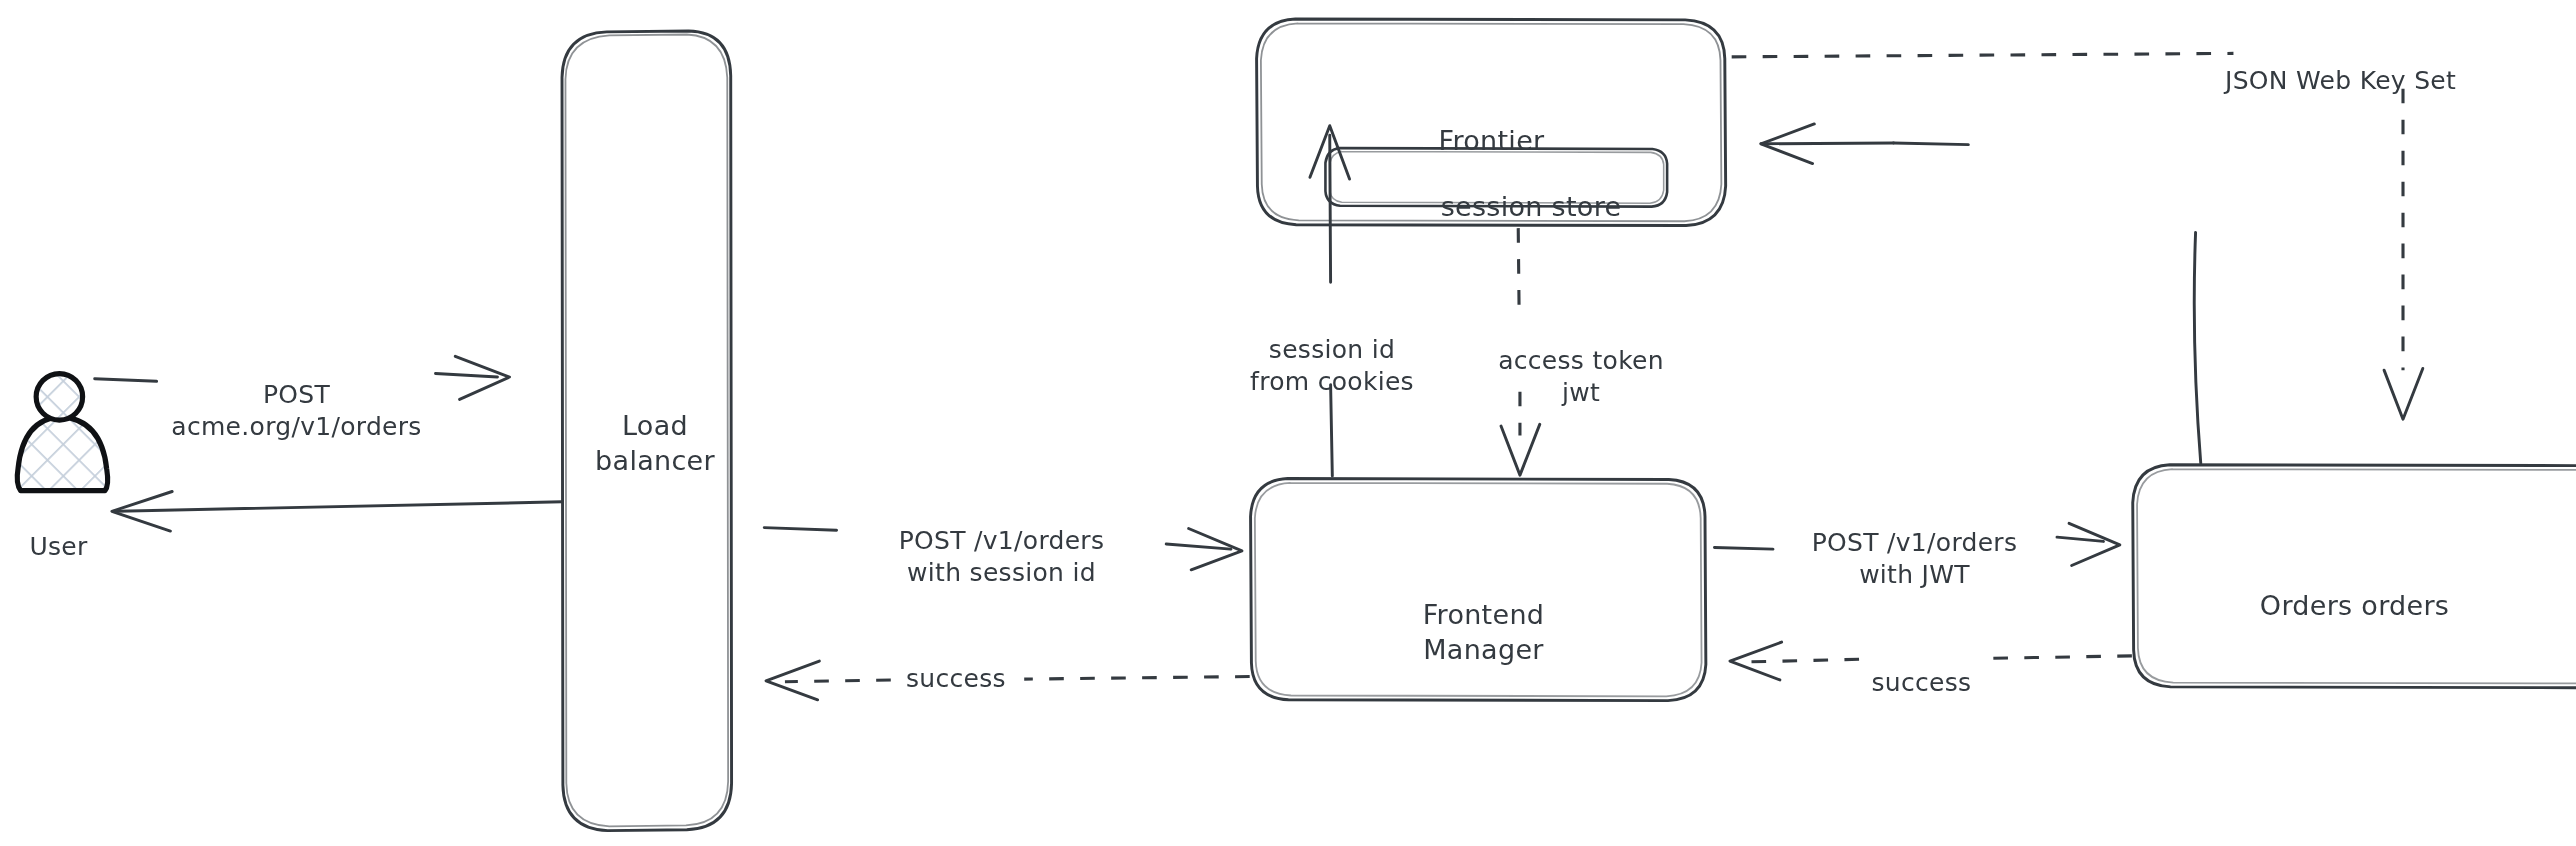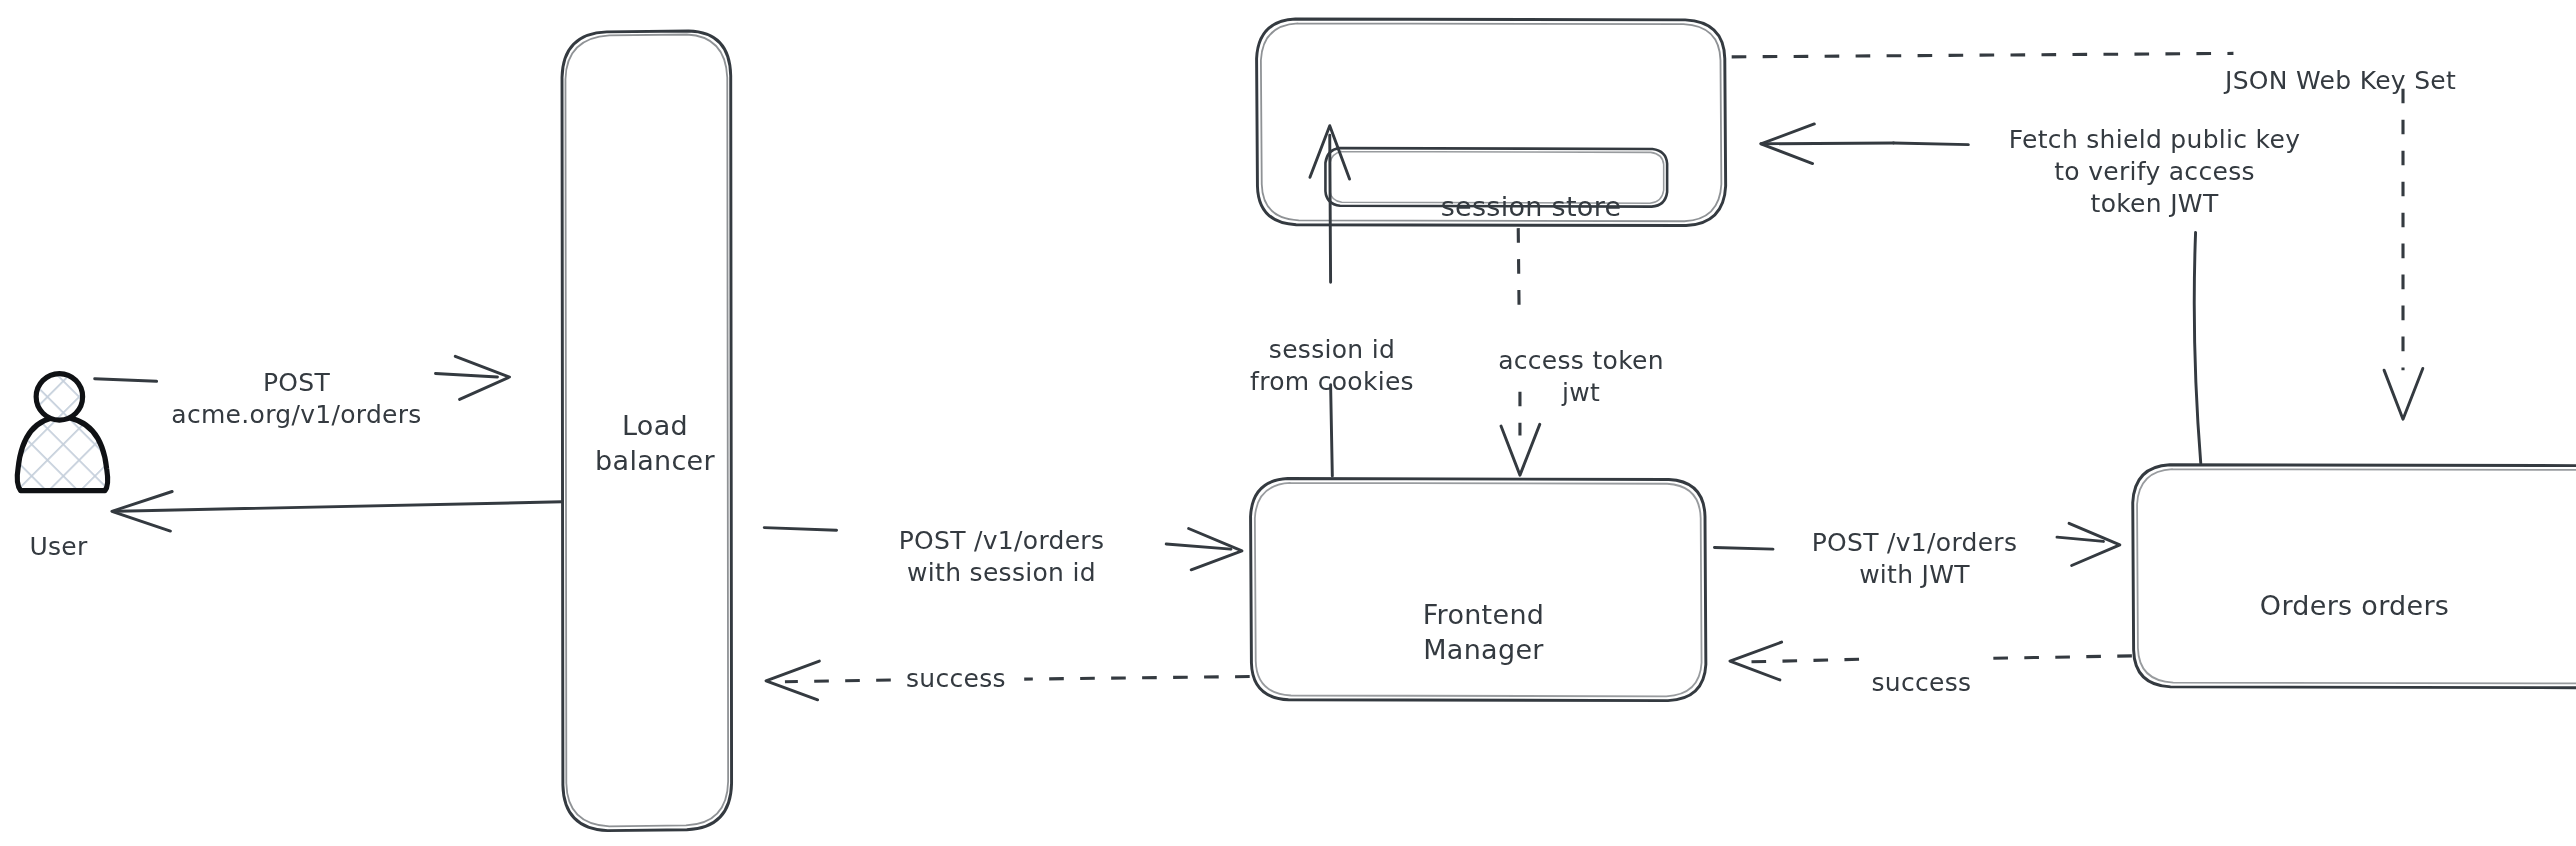--- a/index.html
+++ b/index.html
@@ -195,49 +195,47 @@
     <g>
       <path class="edge-dashed" d="M 2012 66 L 2595 62"></path>
       <path class="edge-dashed" d="M 2792 103 L 2792 430"></path>
       <path class="arrow-head" d="M 2770 430 L 2792 487 L 2815 428"></path>
     </g>
   </svg>
 
   <div class="lbl node-label" style="left:562px; top:381px; width:170px;padding-left:8px;">Load
 balancer</div>
 
+  <div class="lbl node-label" style="left:1257px; top:96px; width:469px;">Frontier</div>
 
   <div class="lbl node-label" style="left:1325px; top:162px; width:412px;">session store</div>
 
   <div class="lbl node-label" style="left:1251px; top:570px; width:465px;">Frontend
 Manager</div>
 
   <div class="lbl node-label" style="left:2133px; top:561px; width:443px;">Orders orders</div>
 
   <div class="lbl actor-label" style="left:0px; top:503px; width:117px;">User</div>
 
-  <div class="lbl edge-label" style="left:153px; top:339px; width:287px;">POST
+  <div class="lbl edge-label" style="left:153px; top:351px; width:287px;">POST
 acme.org/v1/orders</div>
 
   <div class="lbl edge-label" style="left:833px; top:497px; width:337px;">POST /v1/orders
 with session id</div>
 
   <div class="lbl edge-label" style="left:886px; top:635px; width:140px;">success</div>
 
   <div class="lbl edge-label" style="left:1208px; top:306px; width:248px;">session id
 from cookies</div>
 
   <div class="lbl edge-label" style="left:1465px; top:317px; width:232px;">access token
 jwt</div>
 
   <div class="lbl edge-label" style="left:1769px; top:499px; width:291px;">POST /v1/orders
 with JWT</div>
 
   <div class="lbl edge-label" style="left:1855px; top:639px; width:133px;">success</div>
 
-  <div class="lbl edge-label" style="left:1965px; top:96px; width:379px;">Fetch shield public key
-to verify access
-token JWT</div>
 
   <div class="lbl edge-label" style="left:2225px; top:37px; width:351px; text-align:left;">JSON Web Key Set</div>
 
 </div>
 
 
 </body></html>

